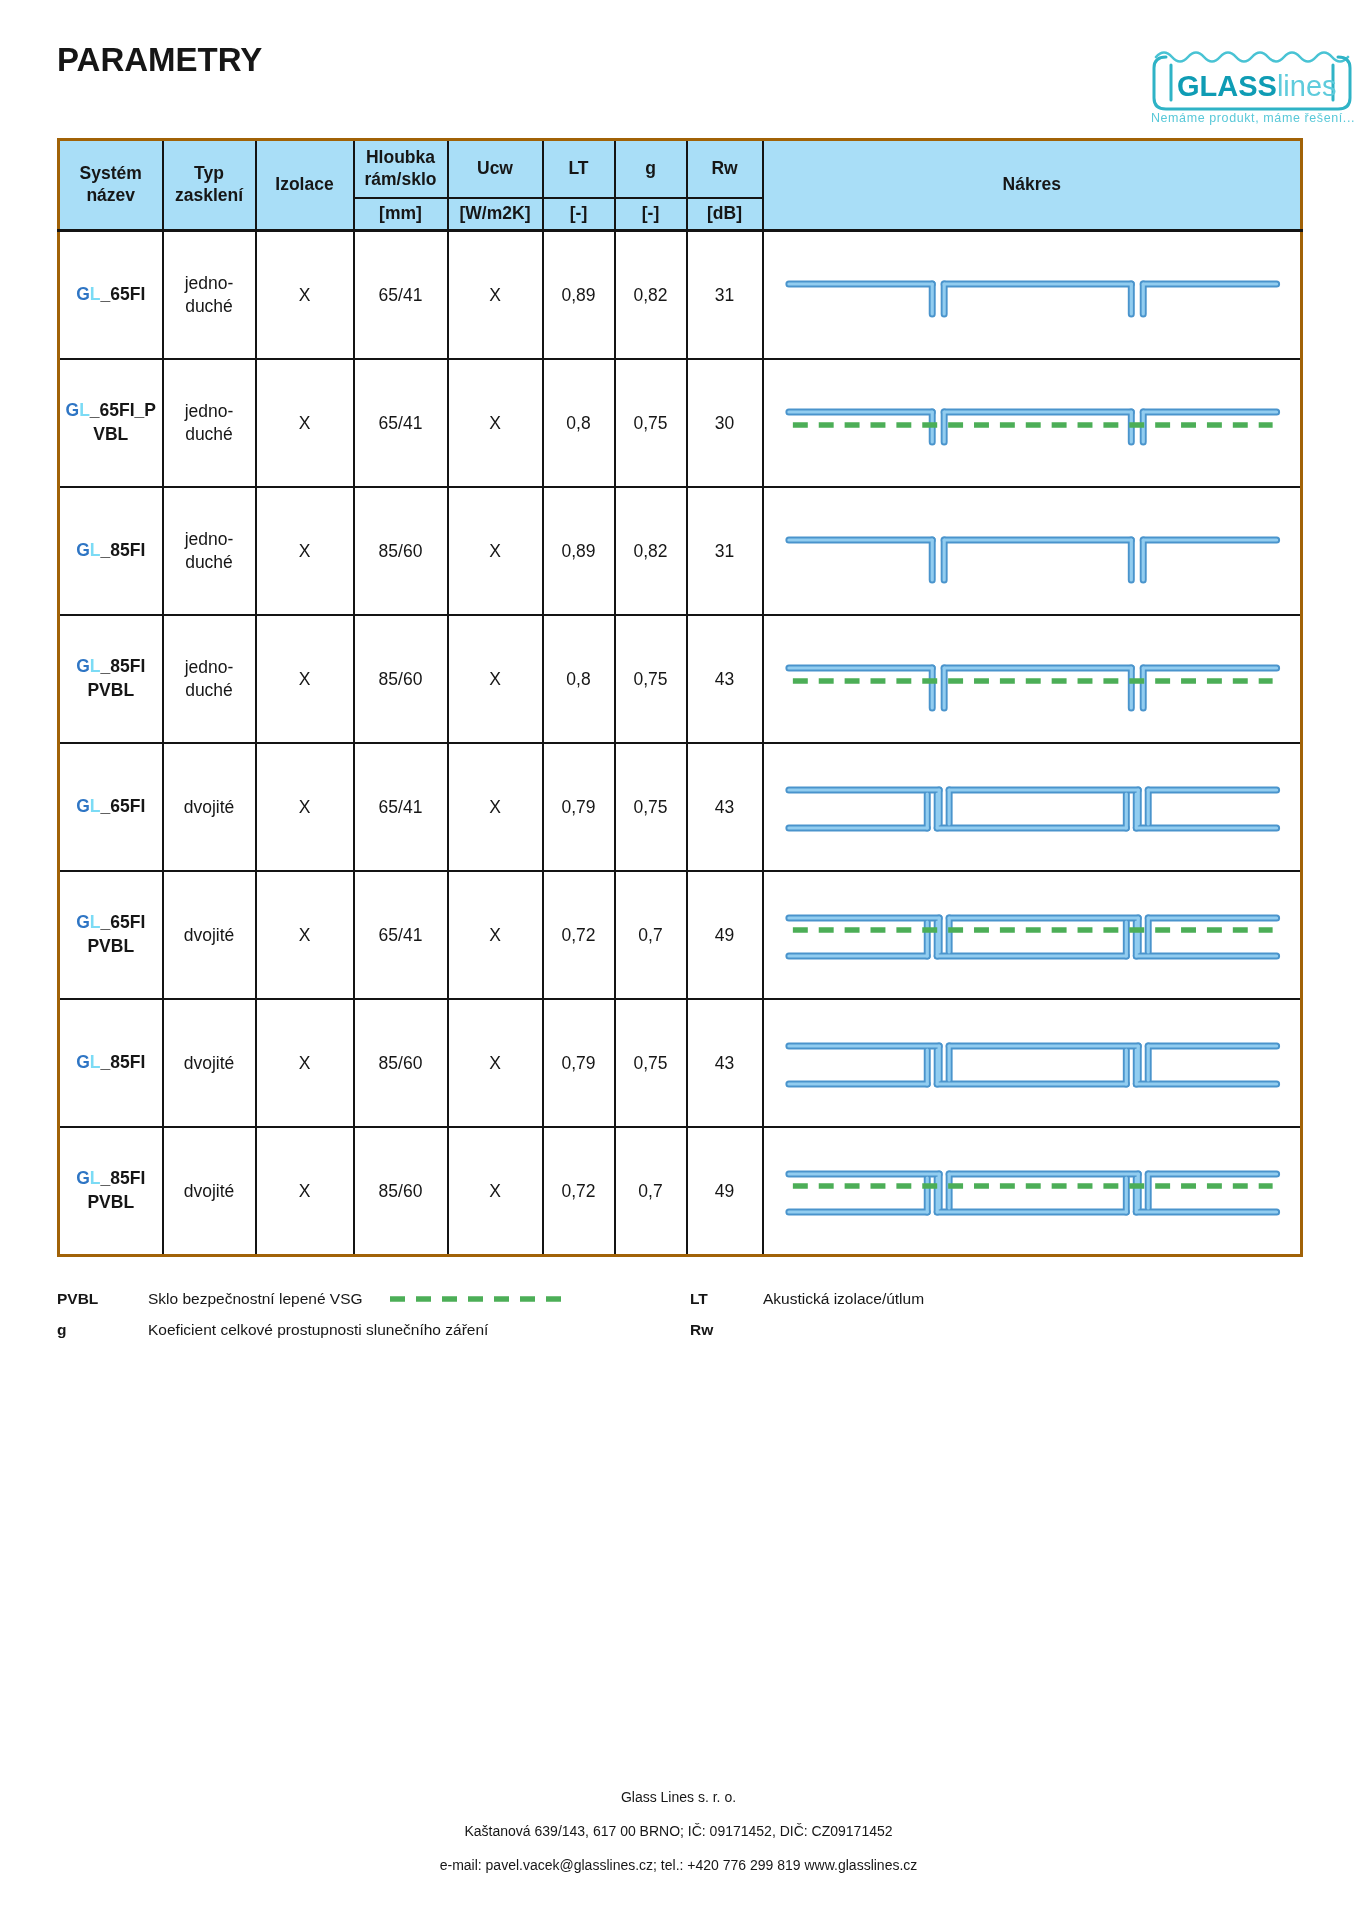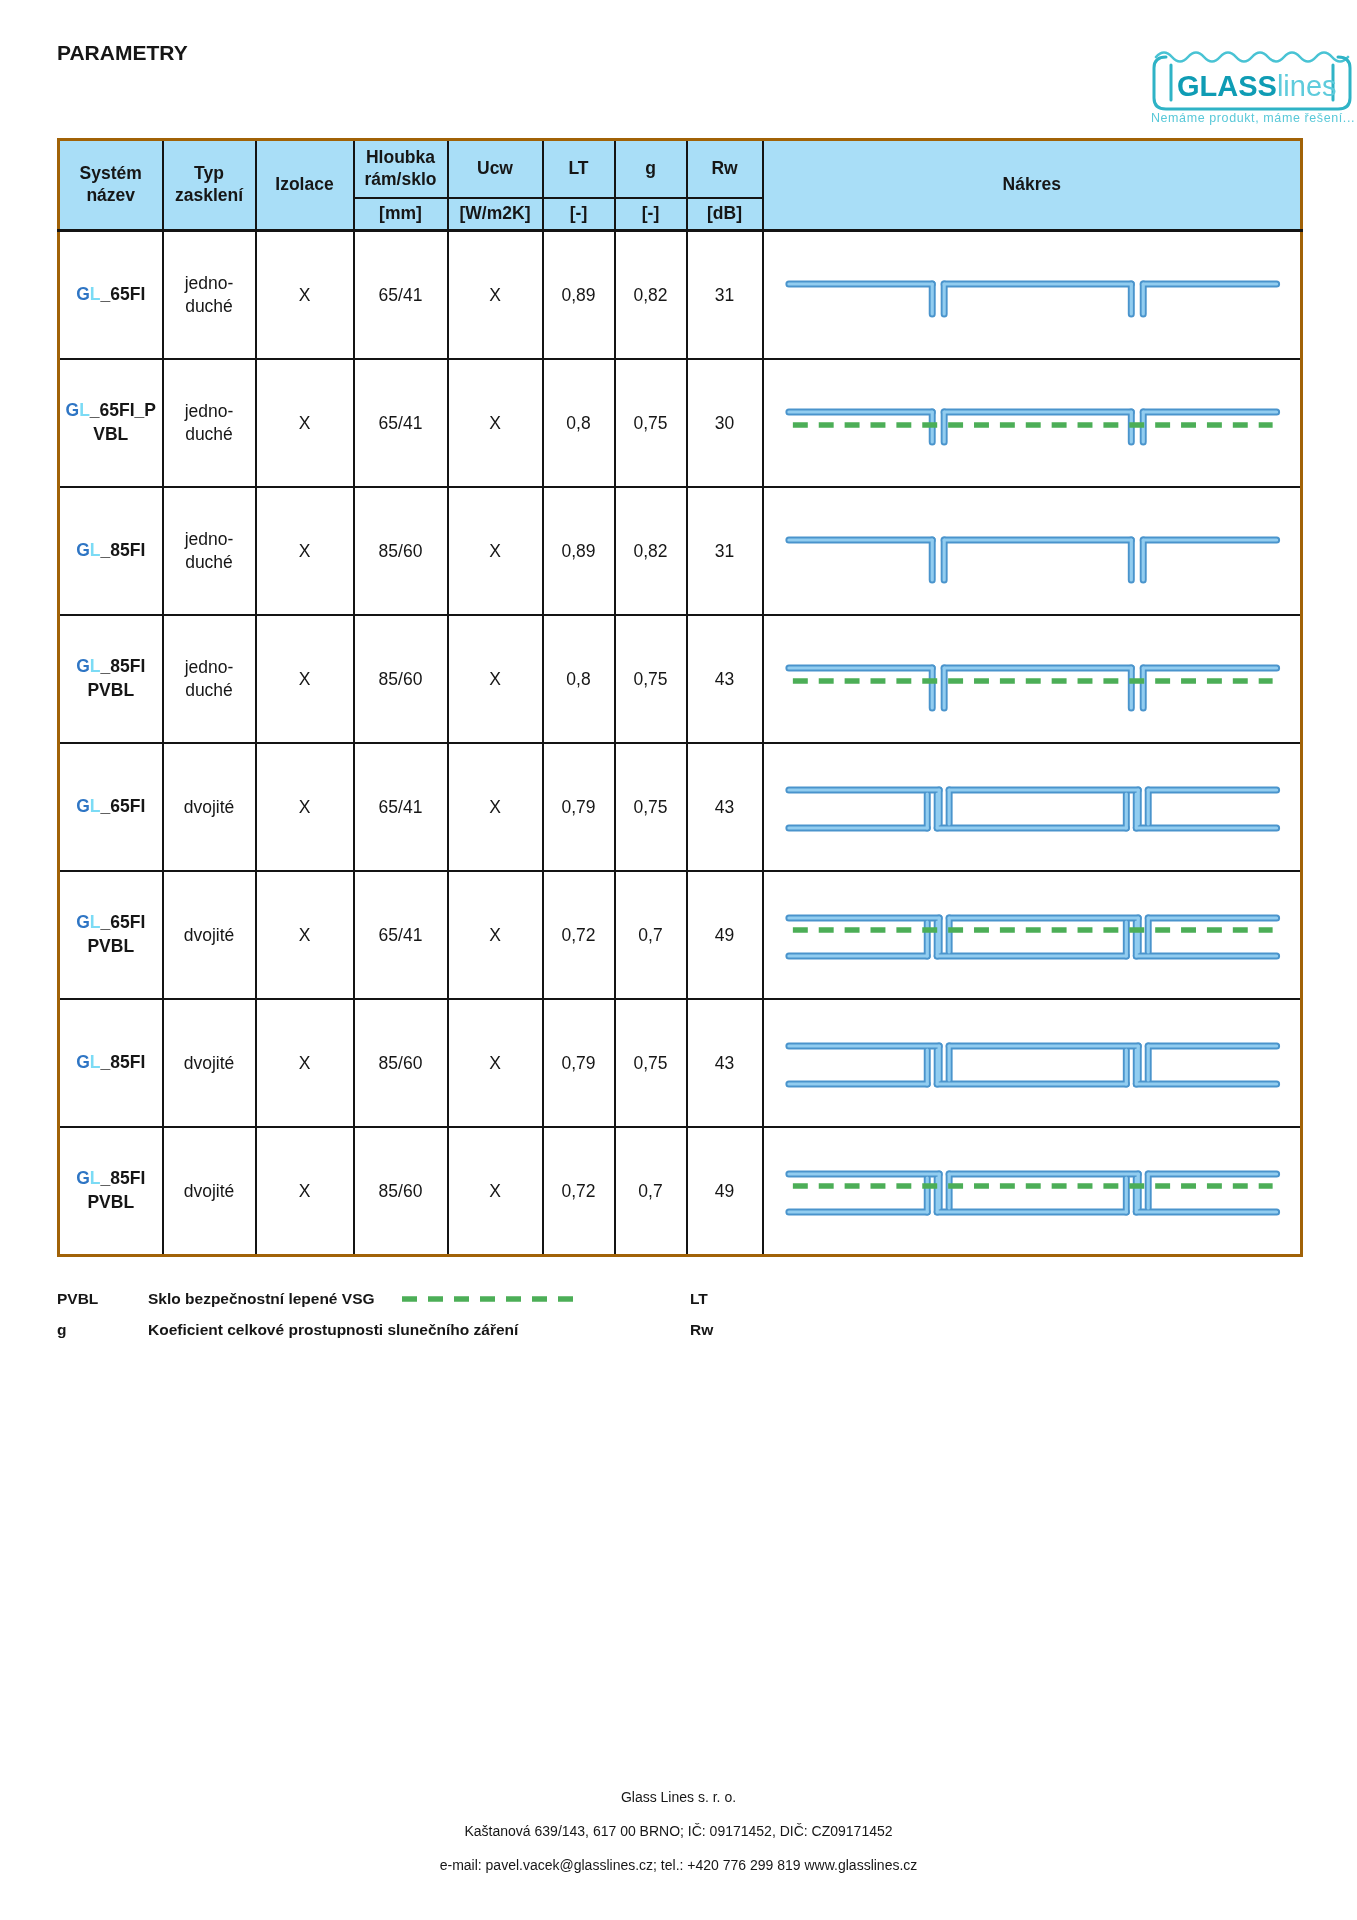--- a/index.html
+++ b/index.html
@@ -3,21 +3,21 @@
 <meta charset="utf-8">
 <style>
   html,body{margin:0;padding:0;}
   body{
     width:1357px;height:1920px;position:relative;background:#ffffff;
     font-family:"Liberation Sans","DejaVu Sans",sans-serif;color:#161616;
   }
   
   .page-title{position:absolute;left:57px;top:34px;white-space:nowrap;}
   .page-title .t1{font-size:25px;font-weight:bold;word-spacing:7px;}
-  .page-title .t2{font-size:21px;font-weight:bold;margin-top:7px;}
+  .page-title .t2{font-size:33px;font-weight:bold;margin-top:7px;}
   
   .logo{position:absolute;left:1146px;top:42px;width:214px;height:88px;}
   
   table.params{
     position:absolute;left:57px;top:138px;width:1243px;
     border-collapse:collapse;table-layout:fixed;
     border:3px solid #a16207;
     padding-left:27px;
   }
   table.params th,table.params td{
@@ -410,35 +410,38 @@
           </div>
         </td>
     </tr>
   </tbody>
 </table>
 
 <div class="legend-label" style="left:57px;top:1283px;">
   <div>PVBL</div>
   <div>g</div>
 </div>
-<div class="legend-text" style="left:148px;top:1283px;font-weight:bold;">
+<div class="legend-text" style="left:148px;top:1283px;">
   <div class="legend-row">
     <span>Sklo bezpečnostní lepené VSG</span>
     <svg class="dash-sample" width="182" height="10" viewBox="0 0 182 10">
       <line x1="3" y1="5" x2="179" y2="5" stroke="#4cae57" stroke-width="5.5" stroke-dasharray="15 11"></line>
     </svg>
   </div>
   <div class="legend-row">
       <span>Koeficient celkové prostupnosti slunečního záření</span>
     </div>
 </div>
 <div class="legend-label" style="left:690px;top:1283px;">
   <div>LT</div>
   <div>Rw</div>
 </div>
 <div class="legend-text" style="left:763px;top:1283px;">
+  <div class="legend-row">
+      <span>Akustická izolace/útlum</span>
+    </div>
 </div>
 
 <div class="footer">
   <div>Glass Lines s. r. o.</div>
   <div>Kaštanová 639/143, 617 00 BRNO; IČ: 09171452, DIČ: CZ09171452</div>
   <div>e-mail: pavel.vacek@glasslines.cz; tel.: +420 776 299 819 www.glasslines.cz</div>
 </div>
 
 </body></html>

